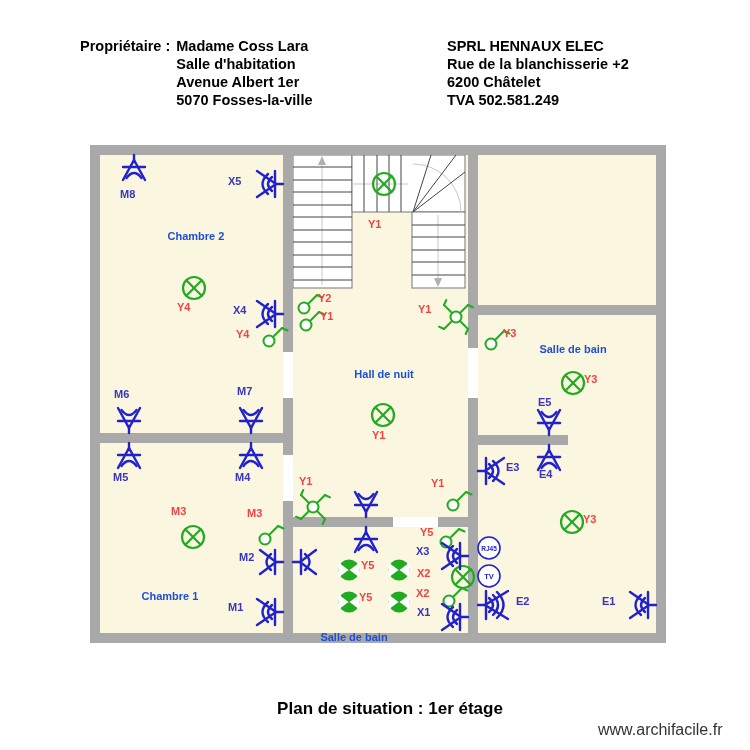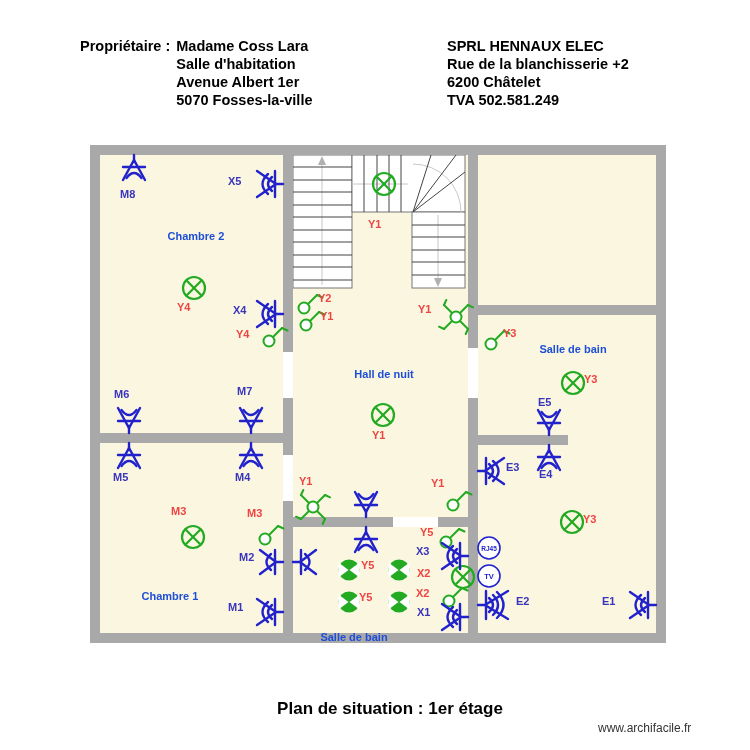--- a/index.html
+++ b/index.html
@@ -7,21 +7,21 @@
          font-family:Liberation Sans, sans-serif;}
   .hdr{position:absolute;font-weight:bold;font-size:14.5px;color:#000;line-height:18px;white-space:nowrap;}
   .hdr-left{left:80px;top:37px;display:flex;gap:6px;}
   .hdr-right{left:447px;top:37px;}
   .lbl{position:absolute;font-weight:bold;font-size:11px;white-space:nowrap;}
   .b{color:#3a35bd;}
   .g{color:#ef4444;}
   .room{position:absolute;font-weight:bold;font-size:11px;color:#1d4ed8;text-align:center;white-space:nowrap;}
   .title{position:absolute;left:190px;top:686px;width:400px;text-align:center;
          font-weight:bold;font-size:17px;color:#000;margin-top:13px;}
-  .wm{position:absolute;left:598px;top:721px;font-size:12px;color:#333;}
+  .wm{position:absolute;left:598px;top:721px;font-size:16px;color:#333;}
   svg{position:absolute;left:0;top:0;}
 </style>
 </head>
 <body>
 
 <div id="stage">
 
   <div class="hdr hdr-left">
     <div>Propriétaire :</div>
     <div>

